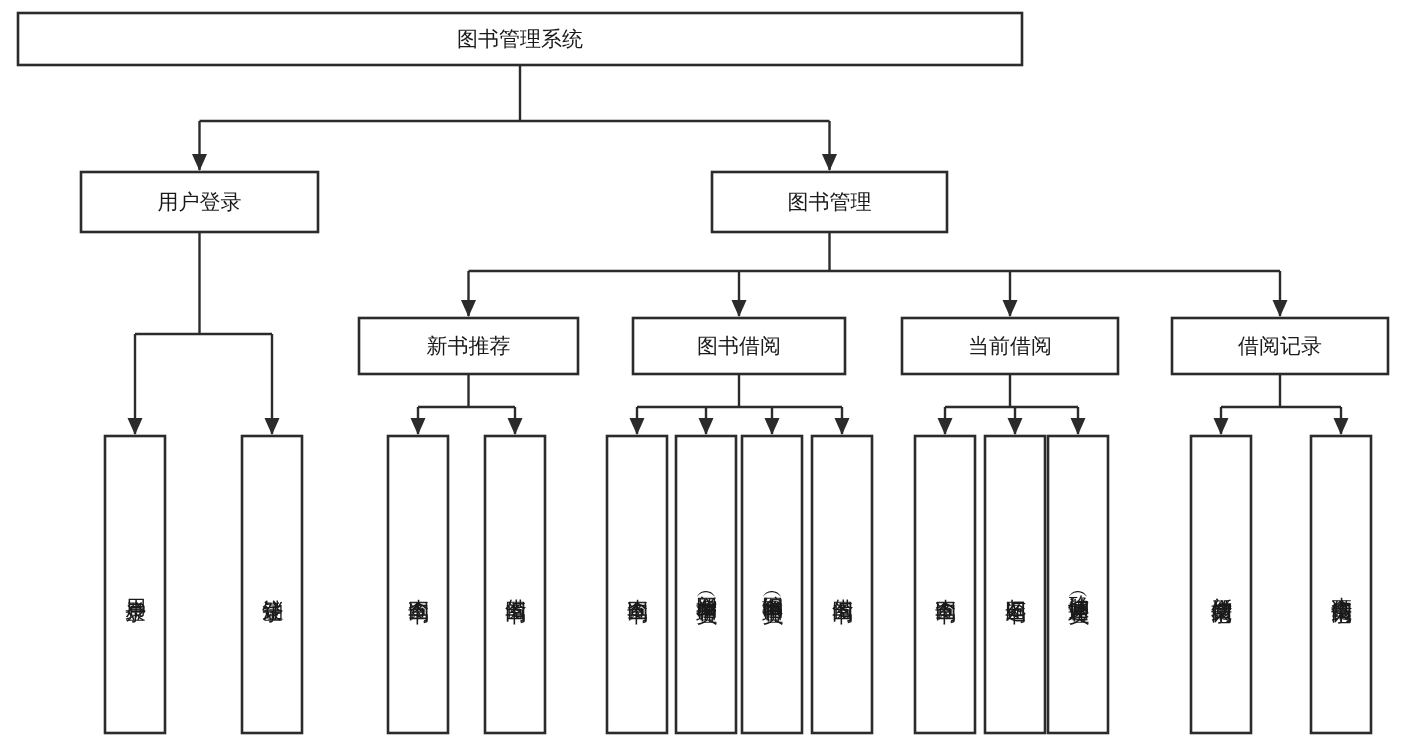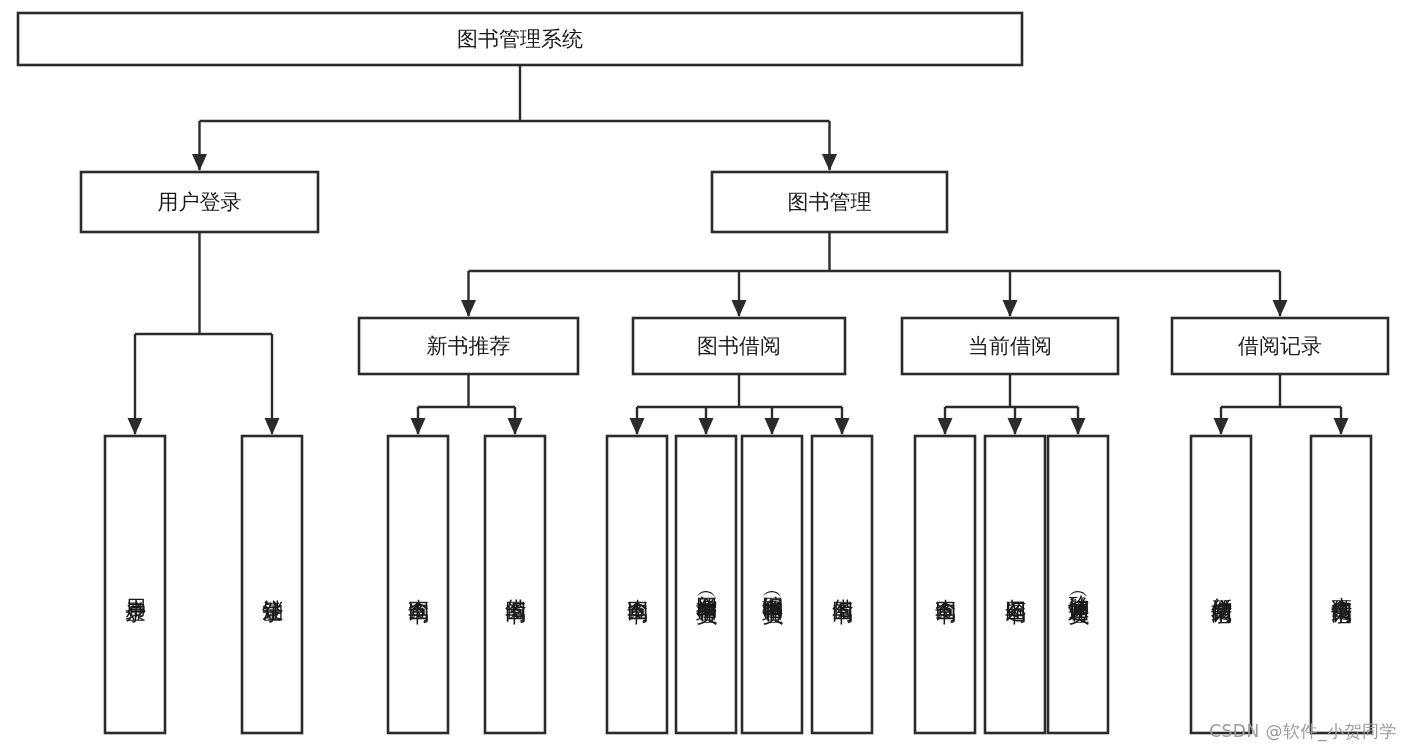--- a/index.html
+++ b/index.html
@@ -178,14 +178,13 @@
       <div class="node-label-v" style="left: 676px; top: 436px; width: 60px; height: 297px;">新增图书（管理员）</div>
       <div class="node-label-v" style="left: 742px; top: 436px; width: 60px; height: 297px;">编辑图书（管理员）</div>
       <div class="node-label-v" style="left: 812px; top: 436px; width: 60px; height: 297px;">借阅图书</div>
       <div class="node-label-v" style="left: 915px; top: 436px; width: 60px; height: 297px;">查询图书</div>
       <div class="node-label-v" style="left: 985px; top: 436px; width: 60px; height: 297px;">归还图书</div>
       <div class="node-label-v" style="left: 1048px; top: 436px; width: 60px; height: 297px;">确认归还（管理员）</div>
       <div class="node-label-v" style="left: 1191px; top: 436px; width: 60px; height: 297px;">新增借阅记录</div>
       <div class="node-label-v" style="left: 1311px; top: 436px; width: 60px; height: 297px;">查询借阅记录</div>
     </div>
 
-  <div class="watermark">CSDN @软件_小贺同学</div>
 </div>
 
 </body></html>

